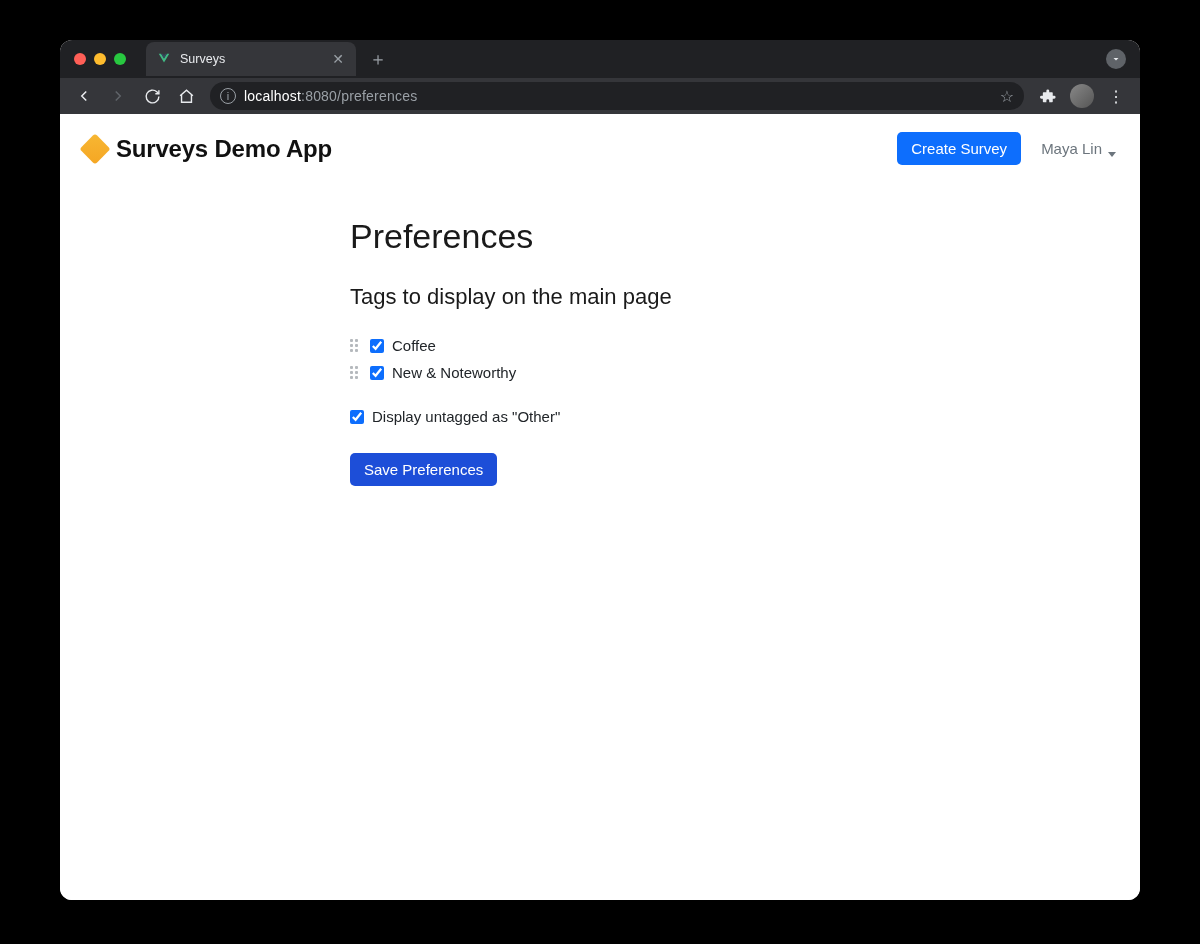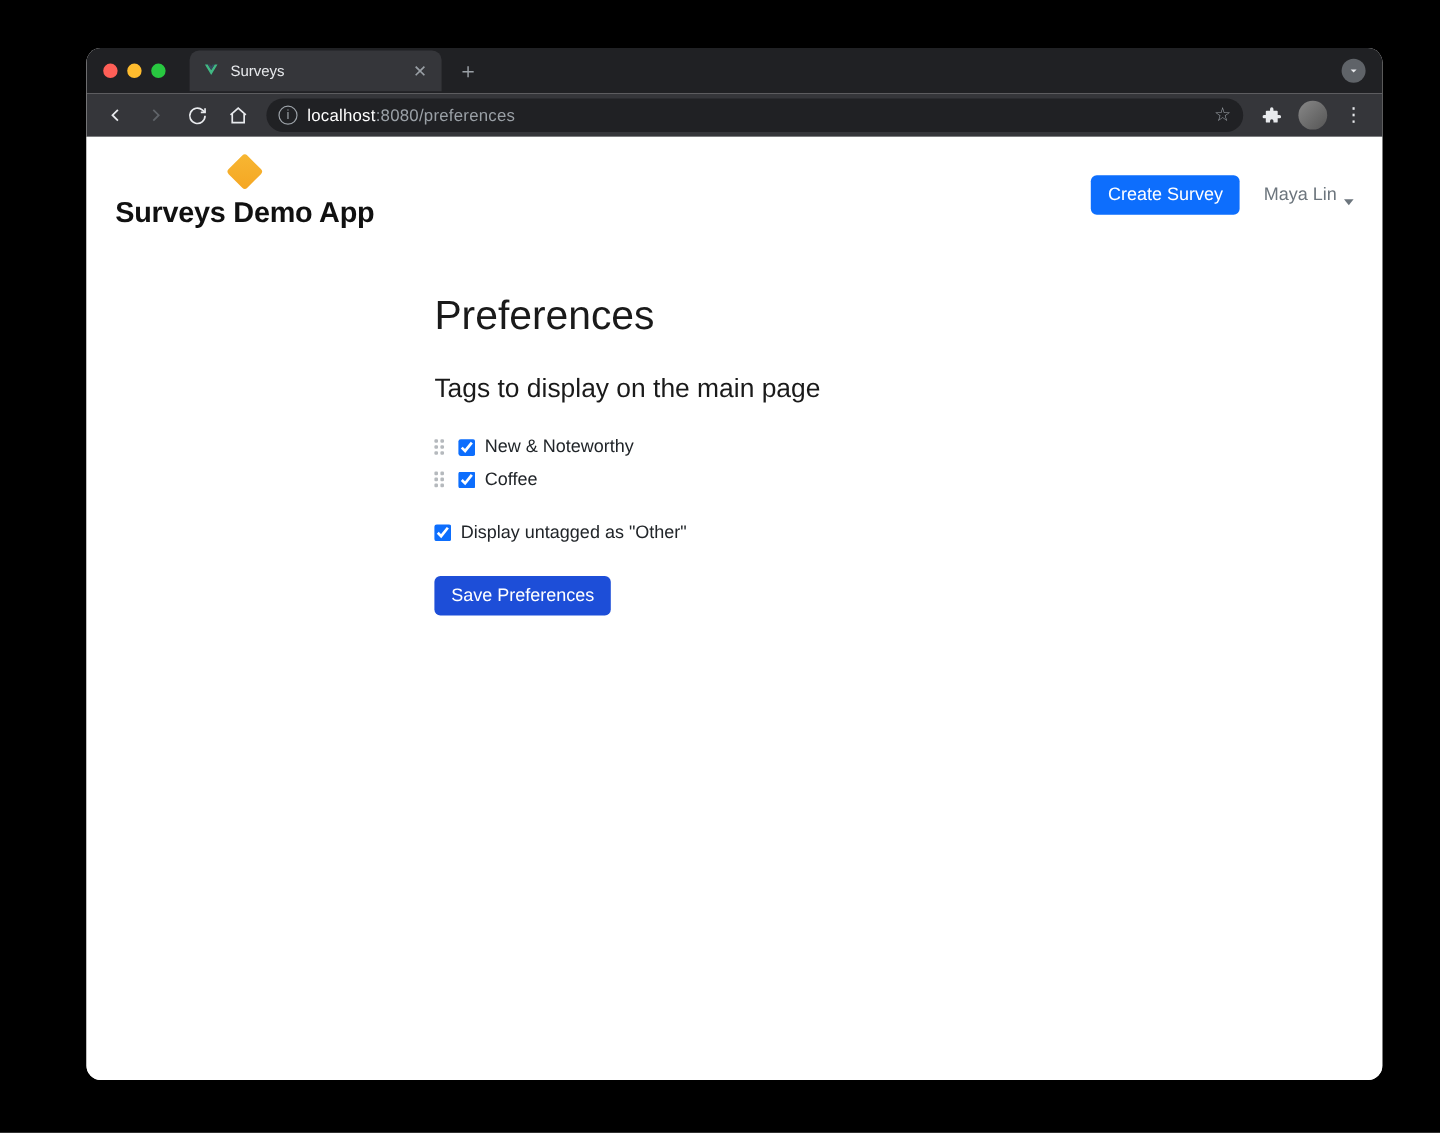--- a/index.html
+++ b/index.html
@@ -6,21 +6,21 @@
     body {
       font-family: -apple-system, BlinkMacSystemFont, "Segoe UI", "Helvetica Neue", Arial, sans-serif;
       background: #000;
       width: 1200px;
       height: 944px;
       overflow: hidden;
     }
     .browser-window {
       position: absolute;
       top: 40px;
-      left: 72px;
+      left: 60px;
       width: 1080px;
       height: 860px;
       background: #fff;
       border-radius: 12px;
       overflow: hidden;
       box-shadow: 0 10px 40px rgba(0,0,0,0.5);
       display: flex;
       flex-direction: column;
     }
     
@@ -136,21 +136,21 @@
       background:#fff;
       display:flex;
       flex-direction:column;
     }
     .app-nav {
       display:flex;
       align-items:center;
       padding: 18px 24px 12px 24px;
     }
     .brand {
-      display:flex;align-items:center;gap:10px;flex-direction:column;
+      display:flex;align-items:center;gap:10px;
     }
     .brand-logo {
       width:22px;height:22px;transform:rotate(45deg);
       background:linear-gradient(135deg,#f7b733,#f5a623);
       border-radius:3px;
     }
     .brand-title {
       font-size:24px;
       font-weight:600;
       color:#111;
@@ -319,33 +319,33 @@
           <li>
             <div class="drag-handle">
               <span></span>
               <span></span>
               <span></span>
               <span></span>
               <span></span>
               <span></span>
             </div>
             <input type="checkbox" checked="" style="">
-            <span>New &amp; Noteworthy</span>
+            <span>Coffee</span>
           </li>
           <li>
             <div class="drag-handle">
               <span></span>
               <span></span>
               <span></span>
               <span></span>
               <span></span>
               <span></span>
             </div>
             <input type="checkbox" checked="" style="">
-            <span>Coffee</span>
+            <span>New &amp; Noteworthy</span>
           </li>
         </ul>
 
       <div class="other-row">
         <input type="checkbox" id="untagged-cb" checked="" style="">
         <label for="untagged-cb">Display untagged as "Other"</label>
       </div>
 
       <button class="save-btn">Save Preferences</button>
     </div>

